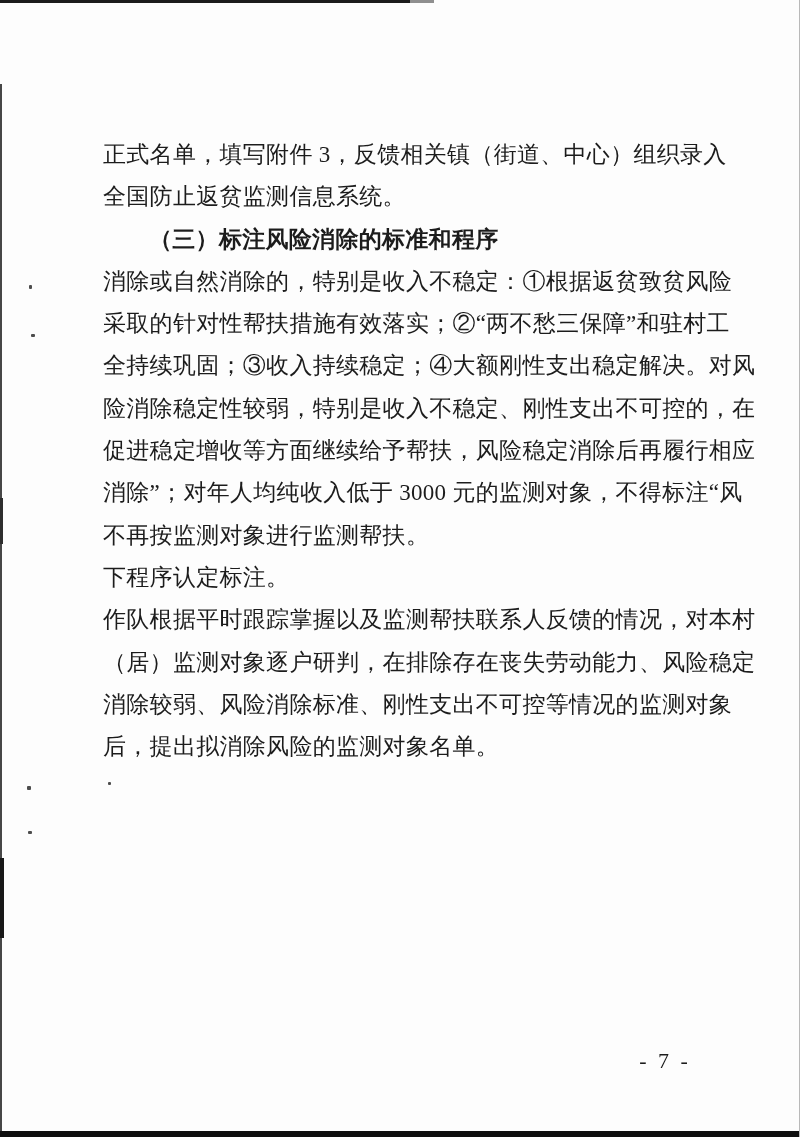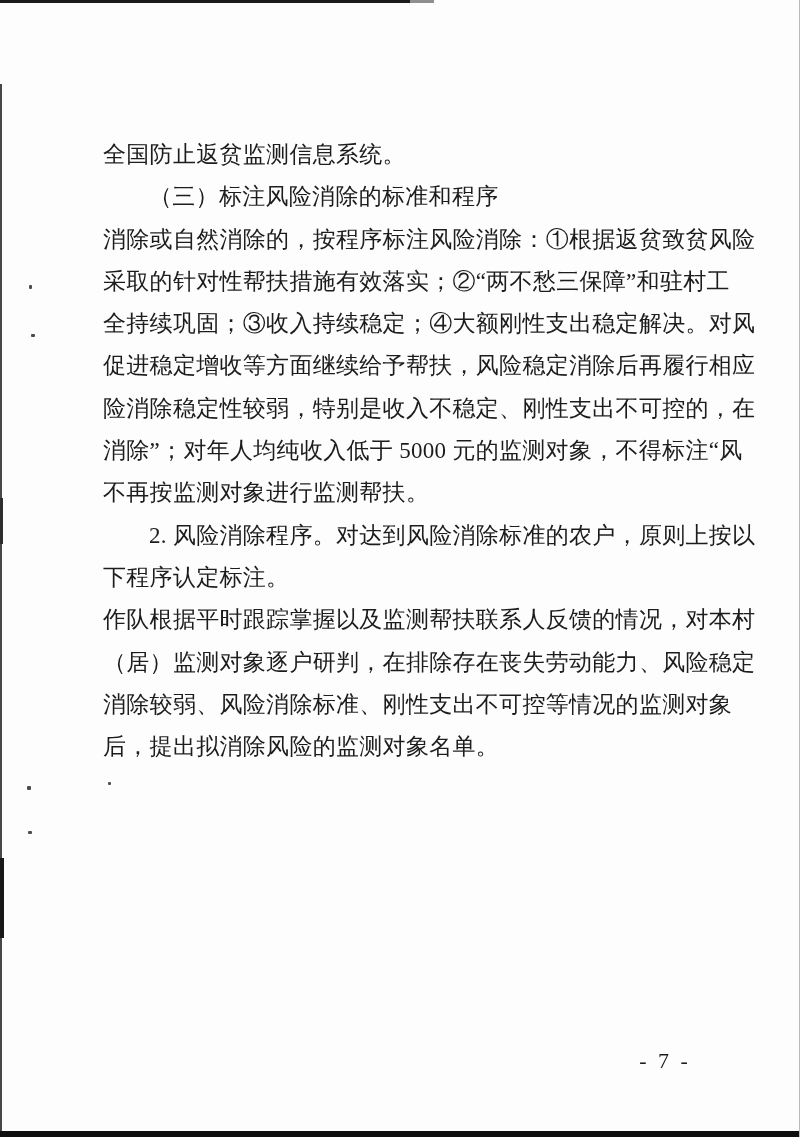--- a/index.html
+++ b/index.html
@@ -56,21 +56,21 @@
     width: 626px;
     font-size: 23px;
     line-height: 42.3px;
     letter-spacing: 0.3px;
     color: #1c1c1c;
     text-align: left;
     white-space: nowrap;
   }
   .text-block .line { height: 42.3px; }
   .text-block .line.indent { text-indent: 2em; }
-  .text-block .line.bold { font-weight: 400; }
+  .text-block .line.bold { font-weight: 700; }
   .page-number {
     position: absolute;
     left: 630px; top: 1048px;
     width: 70px;
     text-align: center;
     font-size: 22px;
     letter-spacing: 3px;
     color: #1c1c1c;
   }
 </style>
@@ -86,30 +86,30 @@
   <div class="edge-left-blob2"></div>
   <div class="edge-bottom"></div>
   <div class="edge-right"></div>
   <div class="speck s1"></div>
   <div class="speck s2"></div>
   <div class="speck s3"></div>
   <div class="speck s4"></div>
   <div class="speck s5"></div>
 
   <div class="text-block" id="text-block">
+      <div class="line">正式名单，填写附件 3，反馈相关镇（街道、中心）组织录入</div>
       <div class="line">全国防止返贫监测信息系统。</div>
       <div class="line indent bold">（三）标注风险消除的标准和程序</div>
-      <div class="line">消除或自然消除的，按程序标注风险消除：①根据返贫致贫风险</div>
+      <div class="line">消除或自然消除的，特别是收入不稳定：①根据返贫致贫风险</div>
       <div class="line">采取的针对性帮扶措施有效落实；②“两不愁三保障”和驻村工</div>
       <div class="line">全持续巩固；③收入持续稳定；④大额刚性支出稳定解决。对风</div>
+      <div class="line">险消除稳定性较弱，特别是收入不稳定、刚性支出不可控的，在</div>
       <div class="line">促进稳定增收等方面继续给予帮扶，风险稳定消除后再履行相应</div>
-      <div class="line">险消除稳定性较弱，特别是收入不稳定、刚性支出不可控的，在</div>
-      <div class="line">消除”；对年人均纯收入低于 5000 元的监测对象，不得标注“风</div>
+      <div class="line">消除”；对年人均纯收入低于 3000 元的监测对象，不得标注“风</div>
       <div class="line">不再按监测对象进行监测帮扶。</div>
-      <div class="line indent">2. 风险消除程序。对达到风险消除标准的农户，原则上按以</div>
       <div class="line">下程序认定标注。</div>
       <div class="line">作队根据平时跟踪掌握以及监测帮扶联系人反馈的情况，对本村</div>
       <div class="line">（居）监测对象逐户研判，在排除存在丧失劳动能力、风险稳定</div>
       <div class="line">消除较弱、风险消除标准、刚性支出不可控等情况的监测对象</div>
       <div class="line">后，提出拟消除风险的监测对象名单。</div>
     </div>
 
   <div class="page-number">- 7 -</div>
 </div>
 

